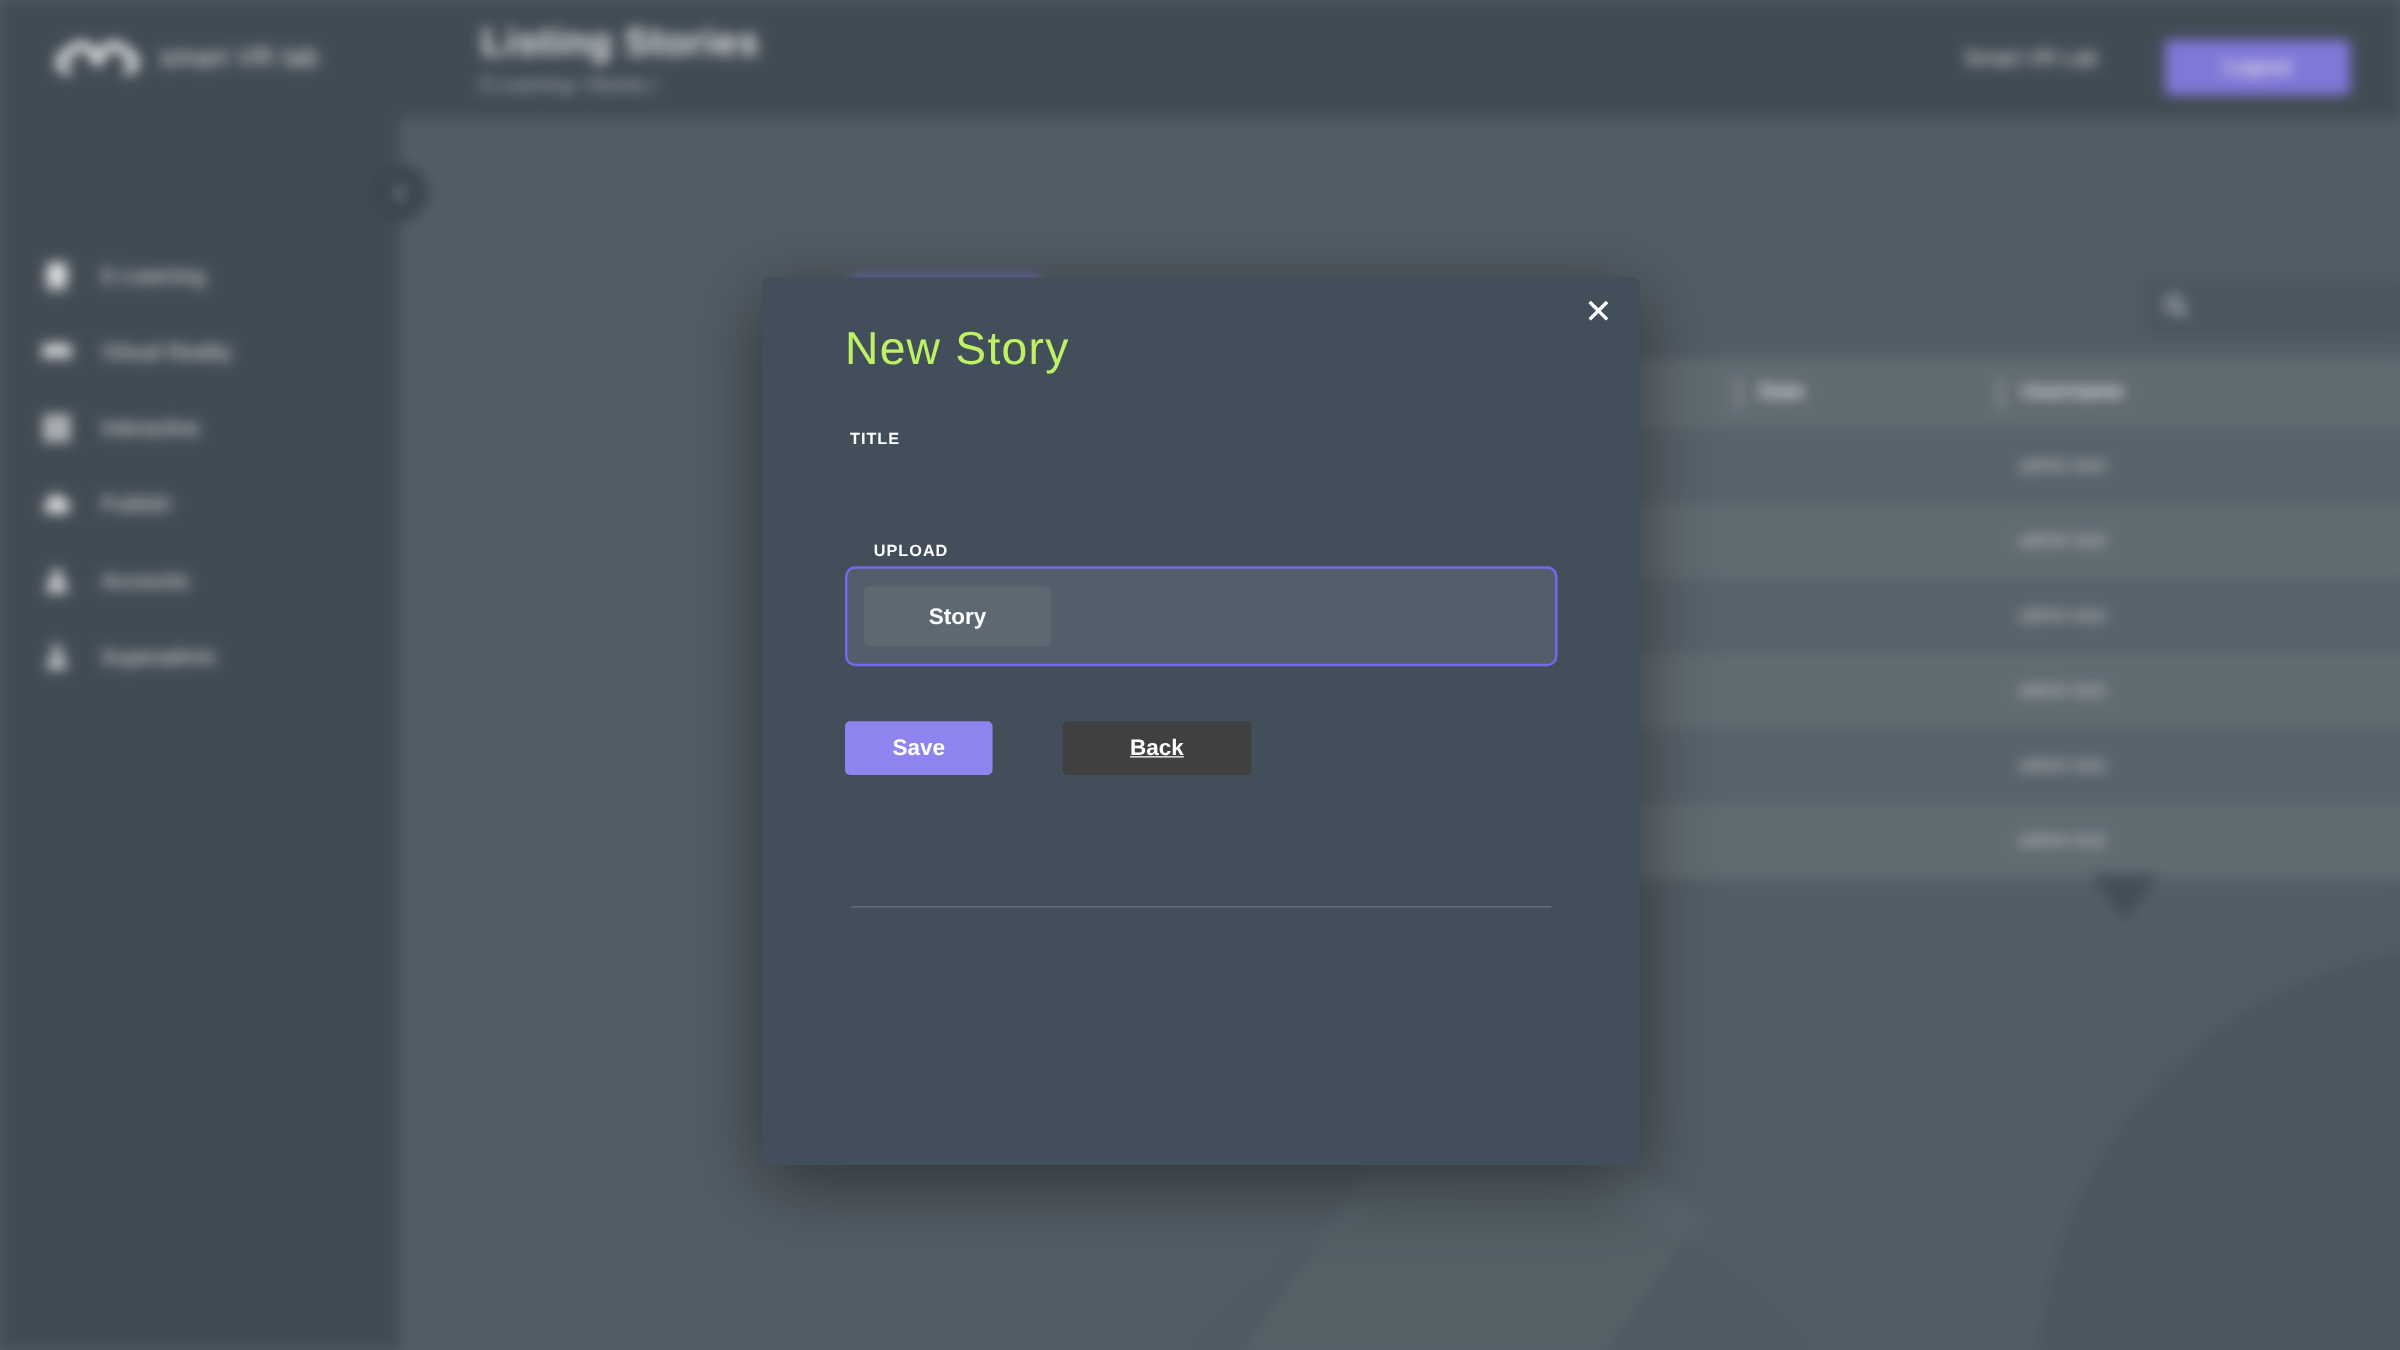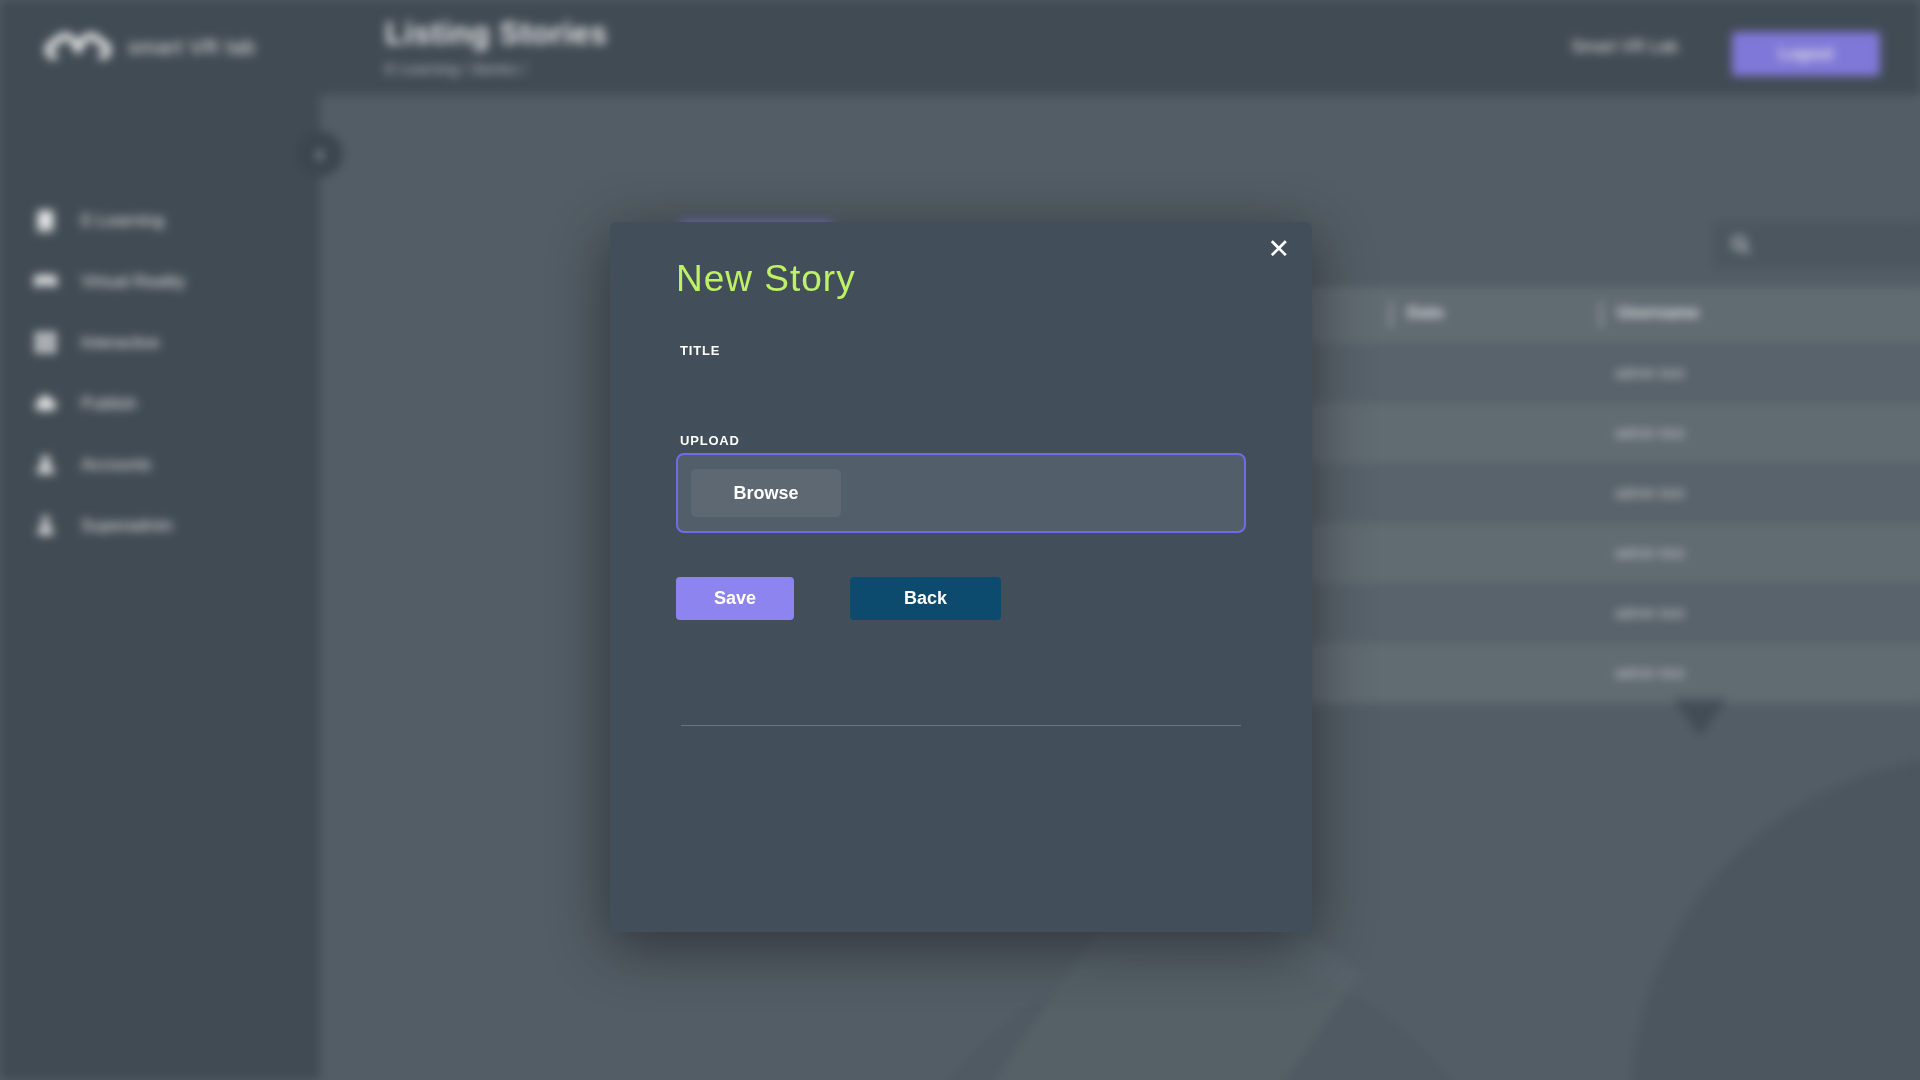--- a/index.html
+++ b/index.html
@@ -59,32 +59,32 @@
   .scrim{position:absolute;inset:0;background:rgba(10,16,22,.10);}
   
   .modal{position:absolute;left:610px;top:222px;width:702px;height:710px;background:#424f5a;
     border-radius:6px;box-shadow:0 14px 60px rgba(0,0,0,.45);z-index:10;}
   .modal-close{position:absolute;right:22px;top:14px;font-size:27px;color:#fff;cursor:pointer;
     line-height:1;font-weight:400;}
   .modal-title{position:absolute;left:66px;top:36px;font-size:37px;font-weight:400;
     letter-spacing:1px;color:#bef264;}
   .field-label{position:absolute;left:70px;font-size:13px;font-weight:700;letter-spacing:.8px;}
   .lbl-title{top:121px;}
-  .lbl-upload{top:211px;}
+  .lbl-upload{top:211px;margin-left:19px;}
   .title-input{position:absolute;left:66px;top:140px;width:570px;height:47px;box-sizing:border-box;
     background:#525e69;border:2px solid #7468ec;border-radius:6px;color:#fff;font-size:17px;
     padding:0 17px;outline:none;font-family:"Liberation Sans",sans-serif;}
   .title-input::placeholder{color:#99a1a9;font-style:italic;}
   .upload-box{position:absolute;left:66px;top:231px;width:570px;height:80px;box-sizing:border-box;
     background:#525e69;border:2px solid #7468ec;border-radius:8px;}
   .browse{position:absolute;left:13px;top:14px;width:150px;height:48px;background:#5d6872;
     border-radius:5px;font-size:18px;}
   .save{position:absolute;left:66px;top:355px;width:118px;height:43px;font-size:18px;}
-  .back{position:absolute;left:240px;top:355px;width:151px;height:43px;background:#0c4a6e;
-    color:#fff;font-size:18px;}
+  .back{position:absolute;left:240px;top:355px;width:151px;height:43px;background:#404040;
+    color:#fff;font-size:18px;text-decoration:underline;}
   .divider{position:absolute;left:71px;top:503px;width:560px;height:1px;
     background:rgba(255,255,255,.22);}
   .hint{position:absolute;left:0;top:530px;width:100%;text-align:center;font-size:18px;
     color:#eef1f3;letter-spacing:.2px;}
 </style>
 </head>
 <body>
 
 <div class="screen">
 
@@ -231,21 +231,21 @@
   <div class="scrim"></div>
 
   <div class="modal">
     <span class="modal-close">✕</span>
     <div class="modal-title">New Story</div>
 
     <label class="field-label lbl-title">TITLE</label>
 
     <label class="field-label lbl-upload">UPLOAD</label>
     <div class="upload-box">
-      <div class="btn browse">Browse</div>
+      <div class="btn browse">Story</div>
     </div>
 
     <div class="btn accent save">Save</div>
     <div class="btn back">Back</div>
 
     <div class="divider"></div>
   </div>
 
 </div>
 

